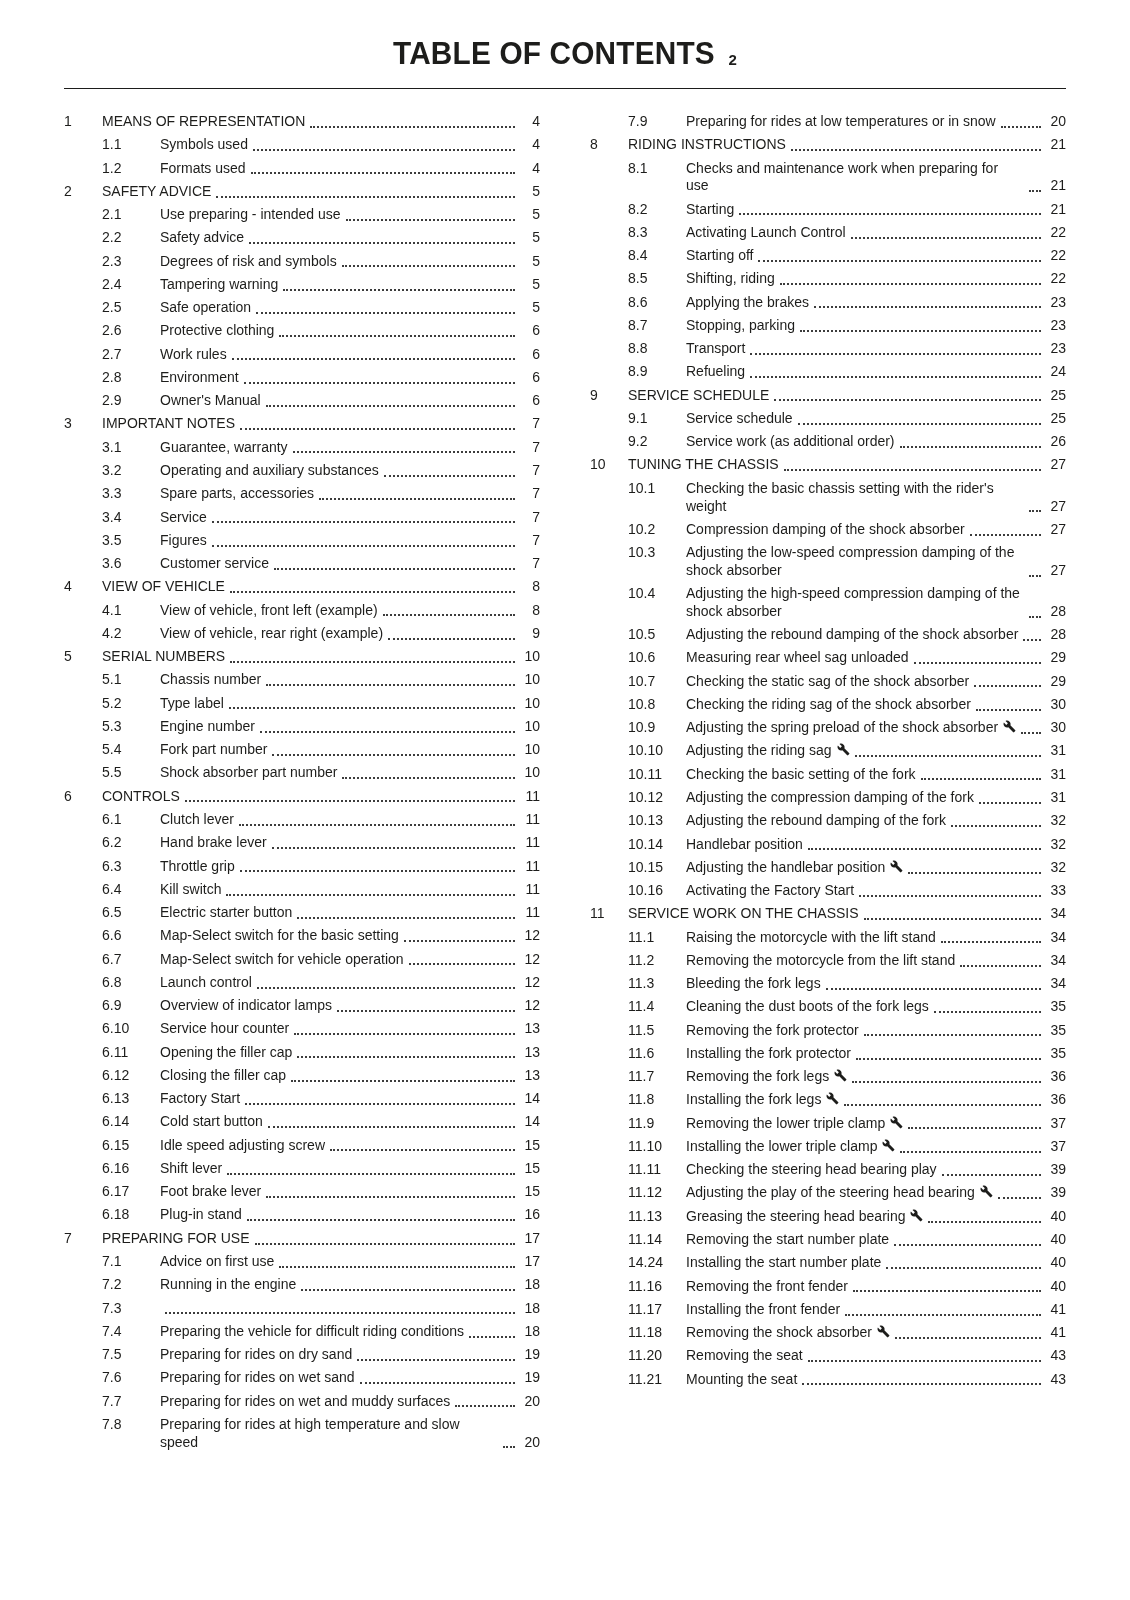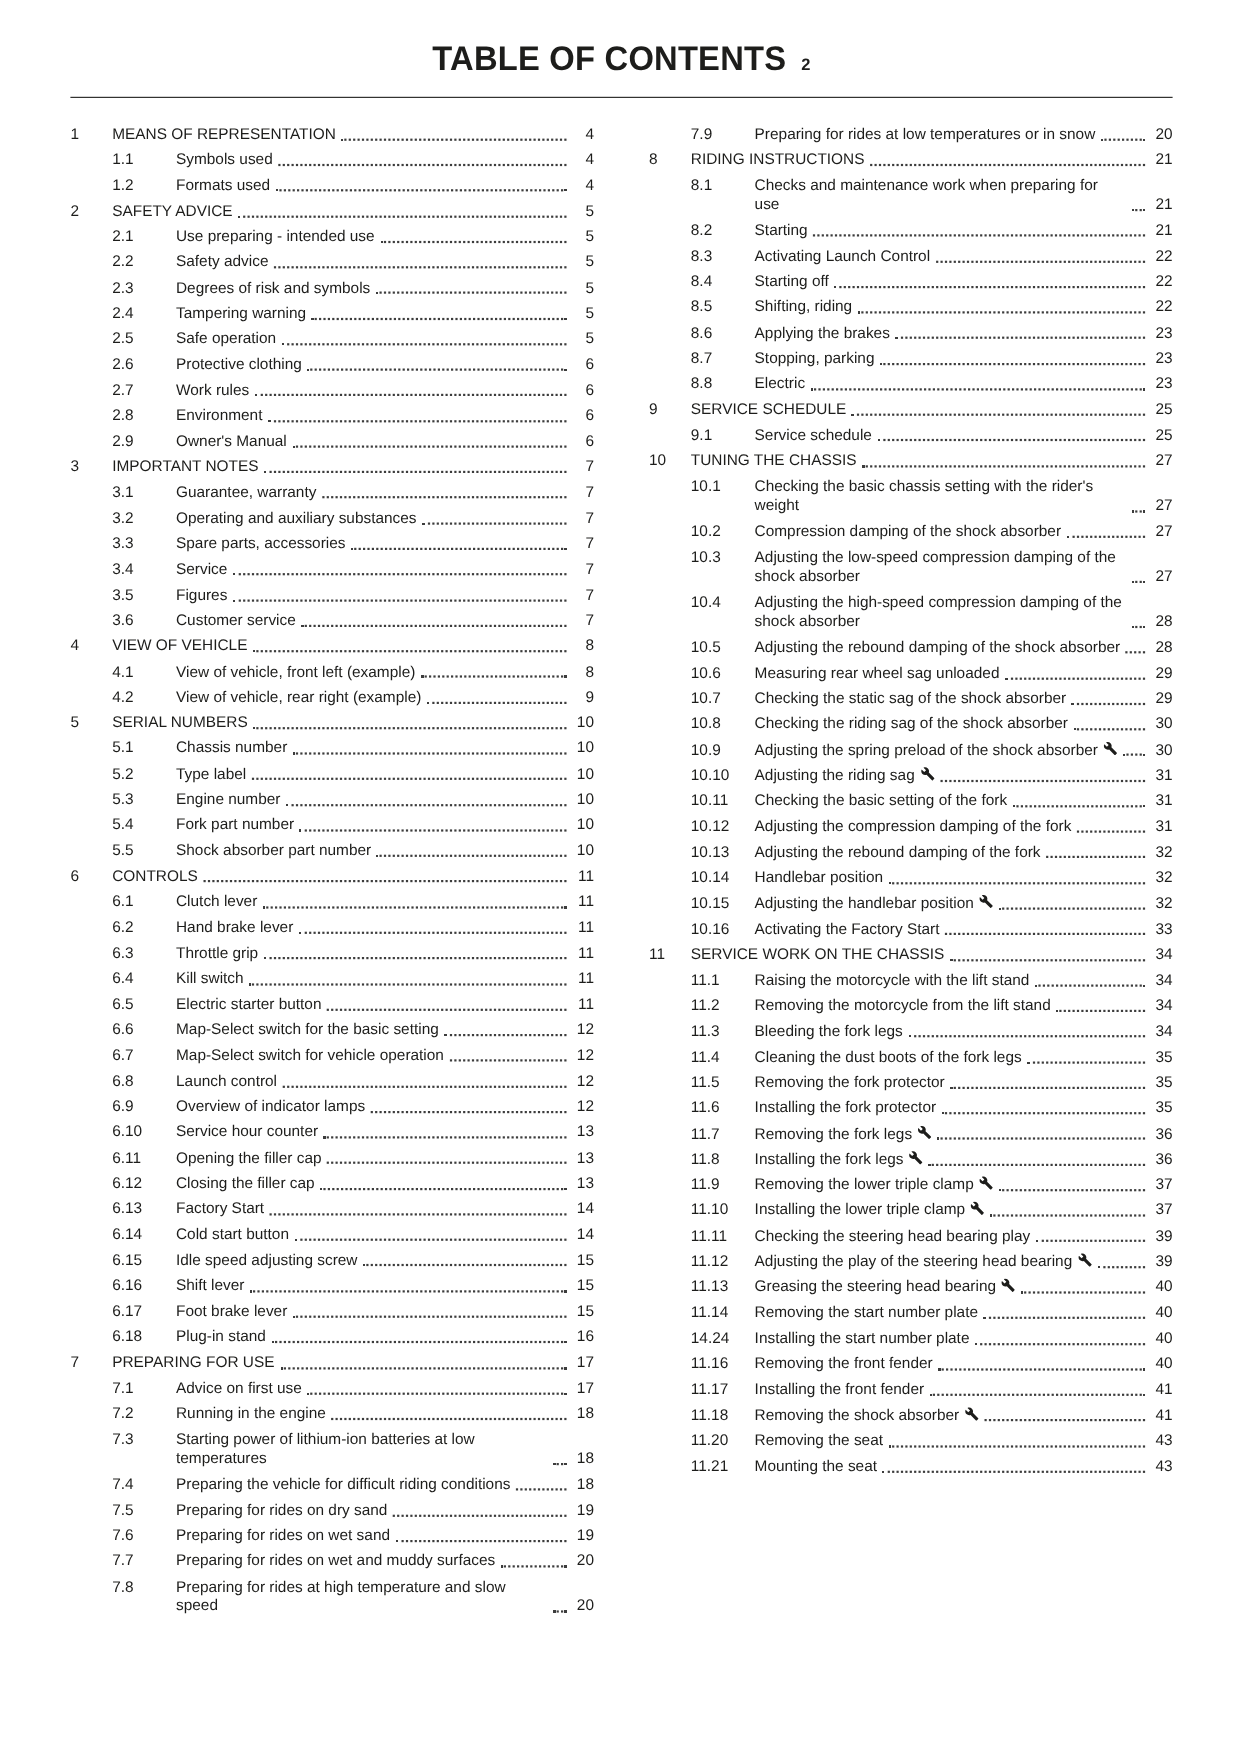--- a/index.html
+++ b/index.html
@@ -351,21 +351,20 @@
           <span class="pg">17</span>
         </div>
         <div class="entry sub">
           <span class="num">7.2</span>
           <span class="label">Running in the engine</span>
           <span class="dots"></span>
           <span class="pg">18</span>
         </div>
         <div class="entry sub">
           <span class="num">7.3</span>
-          <span class="label">Starting power of lithium-ion batteries at low temperatures</span>
           <span class="dots"></span>
           <span class="pg">18</span>
         </div>
         <div class="entry sub">
           <span class="num">7.4</span>
           <span class="label">Preparing the vehicle for difficult riding conditions</span>
           <span class="dots"></span>
           <span class="pg">18</span>
         </div>
         <div class="entry sub">
@@ -443,35 +442,47 @@
           <span class="pg">23</span>
         </div>
         <div class="entry sub">
           <span class="num">8.7</span>
           <span class="label">Stopping, parking</span>
           <span class="dots"></span>
           <span class="pg">23</span>
         </div>
         <div class="entry sub">
           <span class="num">8.8</span>
-          <span class="label">Electric</span>
+          <span class="label">Transport</span>
           <span class="dots"></span>
           <span class="pg">23</span>
+        </div>
+        <div class="entry sub">
+          <span class="num">8.9</span>
+          <span class="label">Refueling</span>
+          <span class="dots"></span>
+          <span class="pg">24</span>
         </div>
         <div class="entry chapter">
           <span class="num">9</span>
           <span class="label">SERVICE SCHEDULE</span>
           <span class="dots"></span>
           <span class="pg">25</span>
         </div>
         <div class="entry sub">
           <span class="num">9.1</span>
           <span class="label">Service schedule</span>
           <span class="dots"></span>
           <span class="pg">25</span>
+        </div>
+        <div class="entry sub">
+          <span class="num">9.2</span>
+          <span class="label">Service work (as additional order)</span>
+          <span class="dots"></span>
+          <span class="pg">26</span>
         </div>
         <div class="entry chapter">
           <span class="num">10</span>
           <span class="label">TUNING THE CHASSIS</span>
           <span class="dots"></span>
           <span class="pg">27</span>
         </div>
         <div class="entry sub">
           <span class="num">10.1</span>
           <span class="label">Checking the basic chassis setting with the rider's weight</span>

